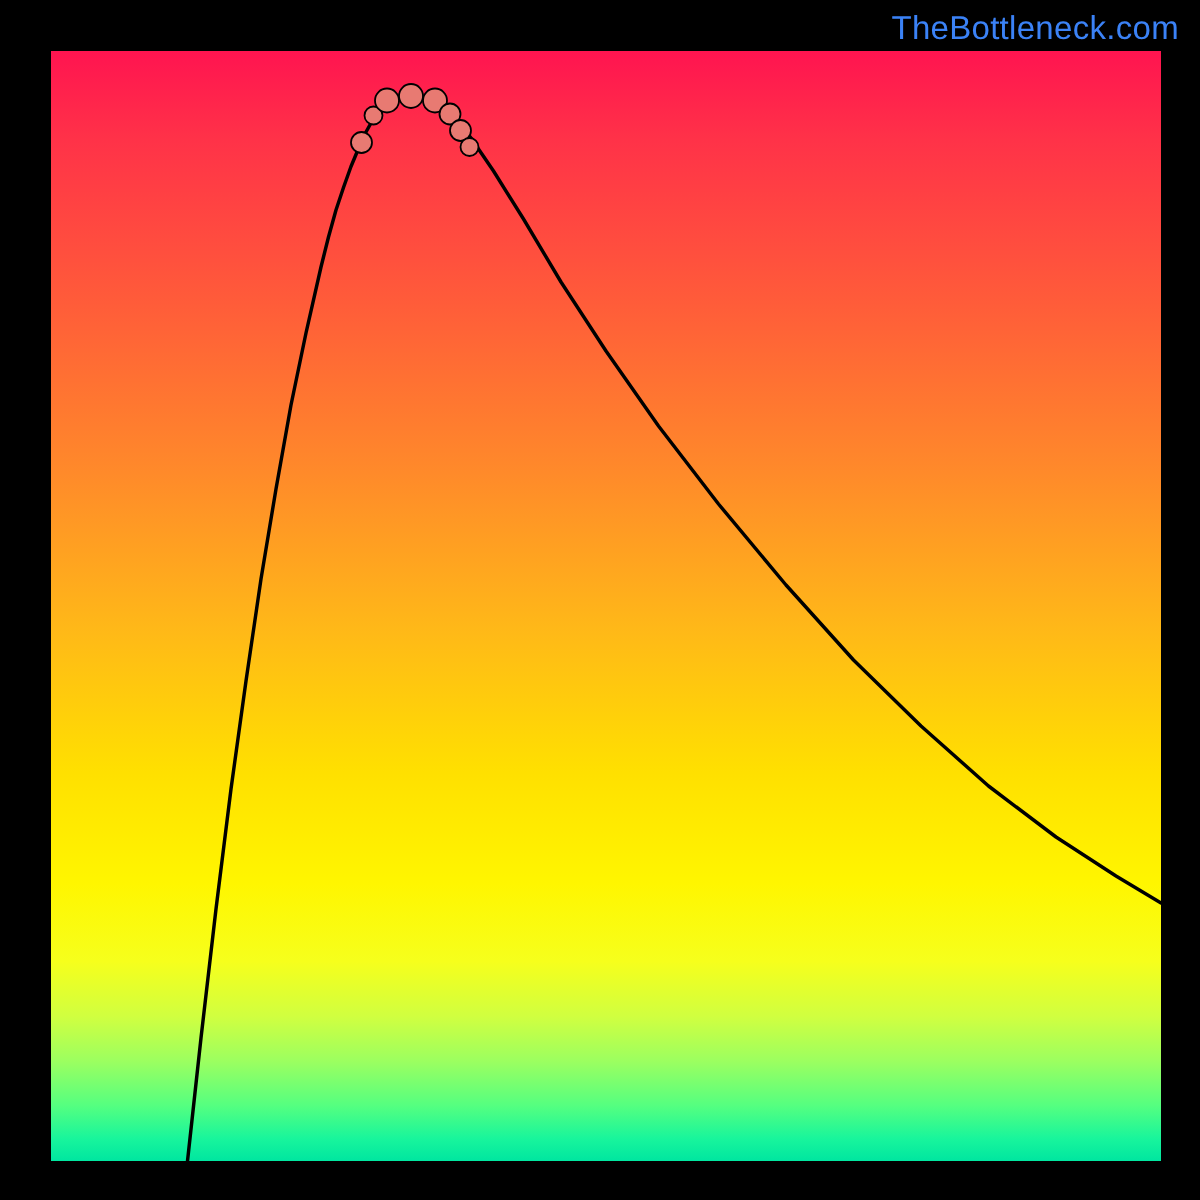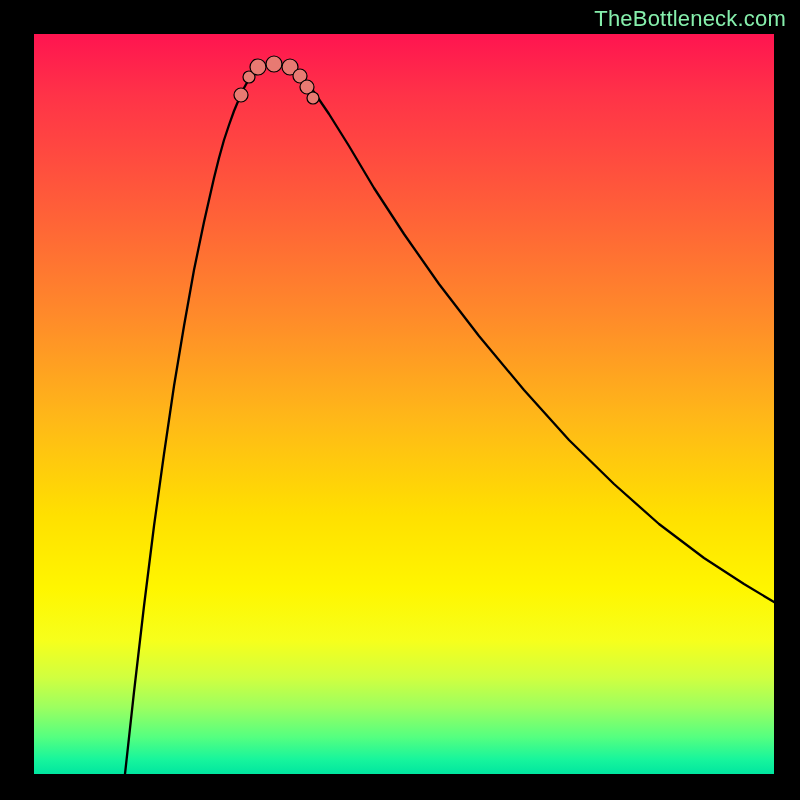--- a/index.html
+++ b/index.html
@@ -40,21 +40,21 @@
       #9cff60 91%,
       #55ff80 95%,
       #18f59c 98%,
       #00e6a0 100%
     );
   }
   .watermark {
     position: absolute;
     top: 6px;
     right: 14px;
-    color: #86efac;
+    color: #3b82f6;
     font-size: 22px;
     letter-spacing: 0.2px;
     font-weight: 400;
   }
   svg.curves {
     position: absolute;
     left: 0;
     top: 0;
     width: 740px;
     height: 740px;

